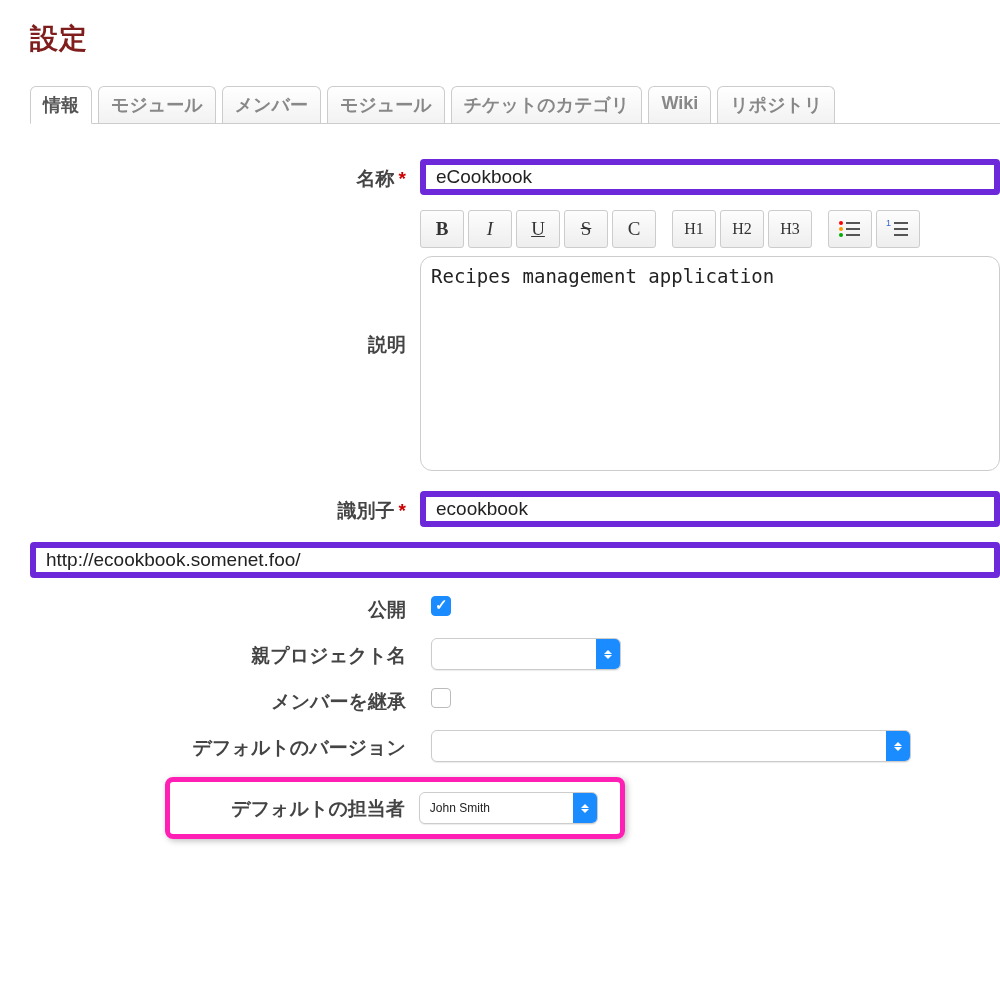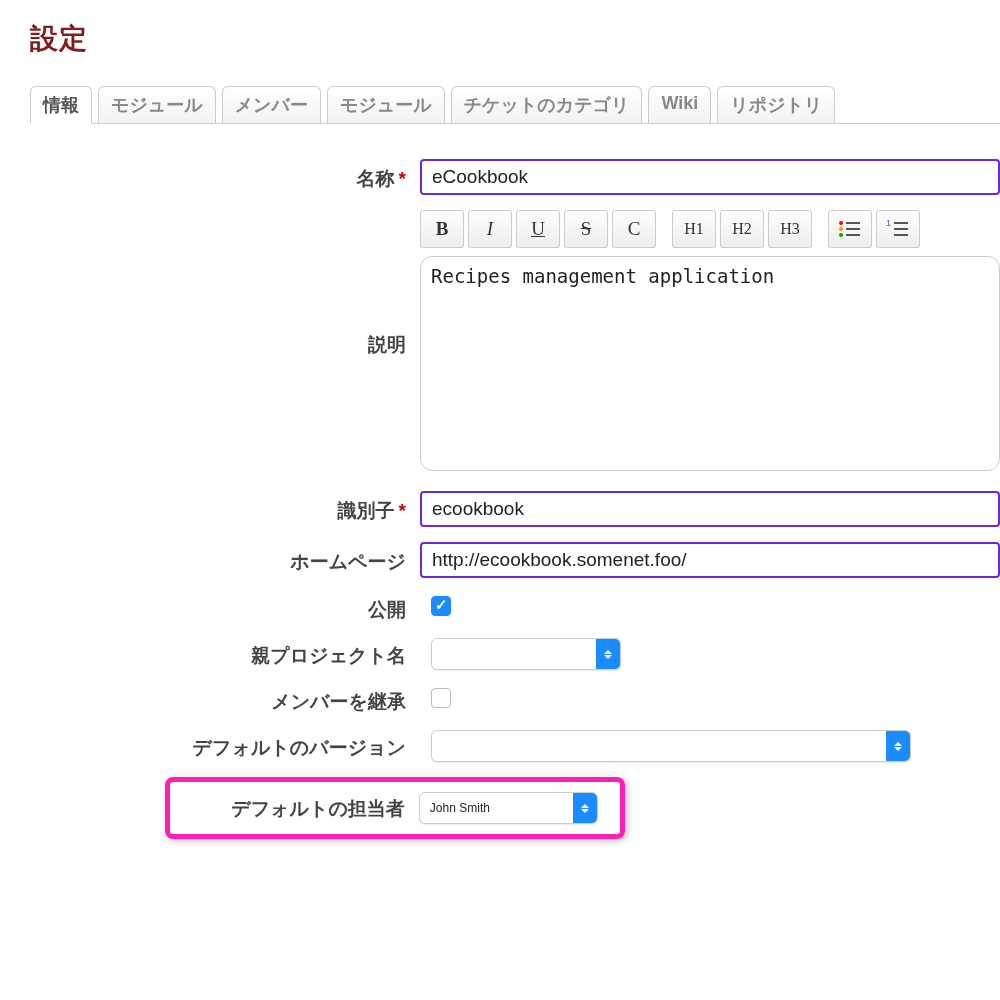--- a/index.html
+++ b/index.html
@@ -7,21 +7,21 @@
   h2.page-title { font-size: 28px; font-weight: bold; color: #7f1d1d; margin-bottom: 28px; letter-spacing: 1px; }
   .tabs { display: flex; gap: 6px; margin-bottom: 0; position: relative; z-index: 2; }
   .tab { border: 1px solid #ccc; border-bottom: none; border-radius: 6px 6px 0 0; padding: 6px 12px; background: linear-gradient(#fff,#f2f2f2); color: #888; font-size: 18px; font-weight: bold; cursor: pointer; }
   .tab.active { background: #fff; color: #555; border-bottom: 1px solid #fff; margin-bottom: -1px; }
   .panel { border-top: 1px solid #ccc; padding: 35px 0 35px 0; position: relative; z-index: 1; }
   .row { display: flex; align-items: center; margin-bottom: 15px; }
   .row.center { align-items: center; gap: 11px; }
   .label { width: 390px; text-align: right; padding-right: 14px; font-weight: bold; color: #444; font-size: 19px; padding-top: 4px; }
   .required { color: #c00; margin-left: 4px; }
   .field { flex: 1; }
-  input[type=text] { width: 100%; min-width: 550px; height: 36px; border: 2px solid #6d28d9; border-radius: 4px; padding: 4px 10px; font-size: 19px; color: #222; }
+  input[type=text] { width: 100%; min-width: 550px; height: 36px; border: 6px solid #6d28d9; border-radius: 4px; padding: 4px 10px; font-size: 19px; color: #222; }
   .toolbar { display: flex; gap: 4px; margin-bottom: 8px; }
   .tbgroup { display: flex; gap: 4px; margin-right: 12px; }
   .tbtn { width: 44px; height: 38px; border: 1px solid #ccc; border-radius: 3px; background: linear-gradient(#fdfdfd,#eee); display:flex; align-items:center; justify-content:center; font-family: "Times New Roman", serif; font-size: 19px; color: #333; cursor: pointer; }
   .tbtn.small { font-size: 16px; }
   textarea { width: 100%; min-width: 550px; height: 215px; border: 1px solid #ccc; border-radius: 12px; padding: 8px 10px; font-size: 19px; color: #222; resize: none; }
   input[type=checkbox] { width: 20px; height: 20px; border-radius: 4px; border: 1px solid #bbb; cursor: pointer; appearance: none; background: #fff; position: relative; }
   input[type=checkbox]:checked { background: #1a8cff; border-color: #1a8cff; }
   input[type=checkbox]:checked::after { content: "✓"; color: #fff; font-size: 15px; font-weight: bold; position: absolute; left: 3px; top: -1px; }
   .select { display: inline-flex; align-items: center; border: 1px solid #ccc; border-radius: 6px; height: 32px; background: #fff; box-shadow: 0 1px 1px rgba(0,0,0,0.08); overflow: hidden; }
   .select .sel-body { padding: 0 10px; font-size: 12px; color: #222; }
@@ -102,21 +102,20 @@
       <textarea style="">Recipes management application</textarea>
     </div>
   </div>
 
   <div class="row">
     <div class="label"><span>識別子</span><span class="required">*</span></div>
     <div class="field"><input type="text" value="ecookbook" style=""></div>
   </div>
 
   <div class="row">
-    <div class="label">ホームページ</div>
     <div class="field"><input type="text" value="http://ecookbook.somenet.foo/" style=""></div>
   </div>
 
   <div class="row center">
     <div class="label">公開</div>
     <div class="field"><input type="checkbox" checked="" style=""></div>
   </div>
 
   <div class="row center">
     <div class="label">親プロジェクト名</div>

